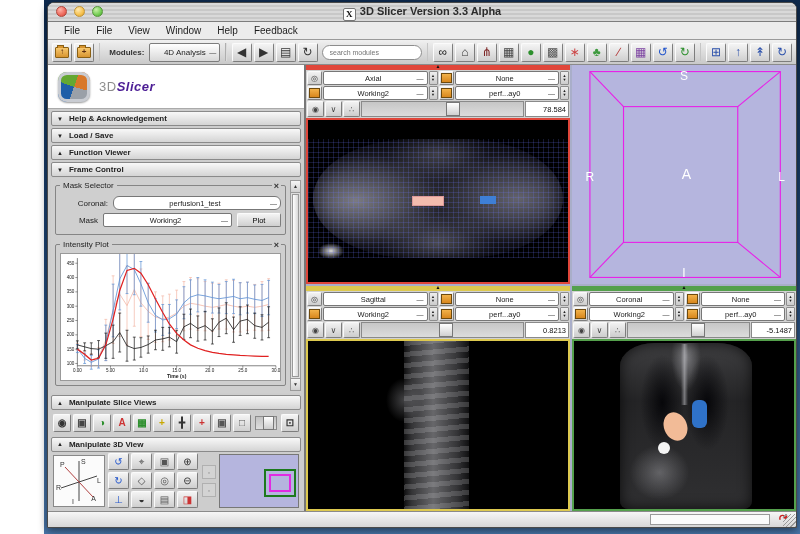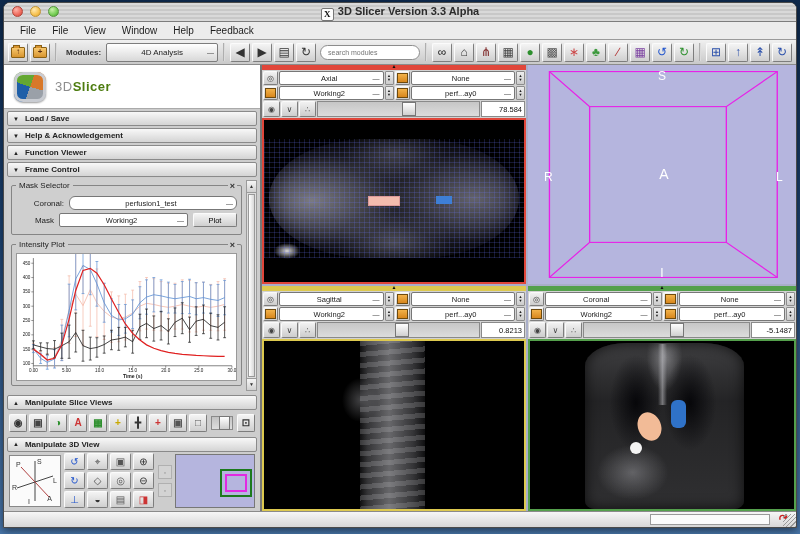--- a/index.html
+++ b/index.html
@@ -1,17 +1,17 @@
 <!DOCTYPE html>
 <html><head>
 <meta charset="utf-8">
 <style>
   html,body{margin:0;padding:0;width:800px;height:534px;overflow:hidden;
     font-family:"Liberation Sans",sans-serif;-webkit-font-smoothing:antialiased;}
-  .desktop{position:absolute;inset:0;background:linear-gradient(180deg,#0e2a4e 0%,#1d4474 45%,#4977ab 100%);}
+  .desktop{position:absolute;inset:0;background:linear-gradient(180deg,#0e2a4e 0%,#1d4474 45%,#4977ab 100%);margin-left:44px;}
   .window{position:absolute;left:3px;right:3px;top:2px;bottom:6px;background:#cfcfcf;
     border:1px solid #4a4a4a;border-radius:7px 7px 0 0;overflow:hidden;display:flex;flex-direction:column;
     box-shadow:0 3px 8px rgba(0,0,0,.5);}
   
   .titlebar{height:18px;flex:0 0 18px;position:relative;border-bottom:1px solid #7d7d7d;
     background:repeating-linear-gradient(180deg,#d9d9d9 0 2px,#c8c8c8 2px 4px),linear-gradient(#e8e8e8,#b5b5b5);}
   .lights{position:absolute;left:8px;top:3px;display:flex;gap:7px;}
   .light{width:11px;height:11px;border-radius:50%;display:inline-block;}
   .light.red{background:radial-gradient(circle at 35% 30%,#ffb3a8,#ee6a5d 60%,#c6473a);border:1px solid #b0453a;box-sizing:border-box;}
   .light.yellow{background:radial-gradient(circle at 35% 30%,#ffe9b0,#f6c14f 60%,#d69a2c);border:1px solid #c09335;box-sizing:border-box;}
@@ -40,21 +40,21 @@
   .search{width:92px;height:13px;border:1px solid #8d8d8d;border-radius:8px;font-size:7px;padding:0 0 0 7px;color:#555;
     background:#fff;outline:none;margin-left:2px;font-family:"Liberation Sans",sans-serif;}
   
   .content{flex:1;display:flex;min-height:0;}
   
   .leftpanel{width:256px;flex:0 0 256px;background:#cdcdcd;border-right:2px solid #777;display:flex;flex-direction:column;overflow:hidden;}
   .logo-box{height:46px;background:#fff;border-bottom:1px solid #aaa;display:flex;align-items:center;padding-left:10px;gap:9px;}
   .slicer-logo{width:32px;height:30px;border-radius:28%;background:conic-gradient(from 200deg,#1f5fa8 0 90deg,#64a832 90deg 180deg,#d8782a 180deg 265deg,#9aa0a8 265deg 360deg);
     box-shadow:inset 0 0 0 3px #c9ccd2,0 1px 2px rgba(0,0,0,.4);}
   .logo-text{font-size:13px;color:#8d8d8d;letter-spacing:.5px;}
-  .logo-text b{color:#4d7c0f;}
+  .logo-text b{color:#4c1d95;font-style:italic;}
   .shdr{height:14px;margin:2px 3px 0 3px;background:linear-gradient(#f8f8f8,#d4d4d4);border:1px solid #8a8a8a;border-radius:2px;
     display:flex;align-items:center;gap:6px;padding:0 5px;font-size:8px;font-weight:bold;color:#222;}
   .shdr .tri{font-size:6px;color:#222;}
   .fv-body{position:relative;margin:1px 3px 0 3px;padding:2px 13px 2px 2px;background:#cfcfcf;}
   fieldset.gbox{border:1px solid #858585;border-radius:2px;margin:1px 2px 5px 2px;padding:3px 4px 4px 4px;position:relative;}
   fieldset.gbox legend{font-size:8px;color:#222;padding:0 3px;}
   .gclose{position:absolute;top:-9px;right:4px;font-size:9px;font-weight:bold;color:#333;background:#cfcfcf;padding:0 2px;}
   .frow{display:flex;align-items:center;gap:5px;margin:3px 0;}
   .flabel{font-size:8px;color:#222;text-align:right;}
   .flabel.series{width:48px;}
@@ -289,25 +289,25 @@
   <div class="content">
 
     <div class="leftpanel">
       <div class="logo-box">
         <span class="slicer-logo"></span>
         <span class="logo-text"><span>3D</span><b>Slicer</b></span>
       </div>
 
       <div class="shdr">
         <span class="tri">▼</span>
-        <span>Load / Save</span>
+        <span>Help &amp; Acknowledgement</span>
       </div>
       <div class="shdr">
         <span class="tri">▼</span>
-        <span>Help &amp; Acknowledgement</span>
+        <span>Load / Save</span>
       </div>
       <div class="shdr">
         <span class="tri">▲</span>
         <span>Function Viewer</span>
       </div>
       <div class="shdr">
         <span class="tri">▼</span>
         <span>Frame Control</span>
       </div>
 

